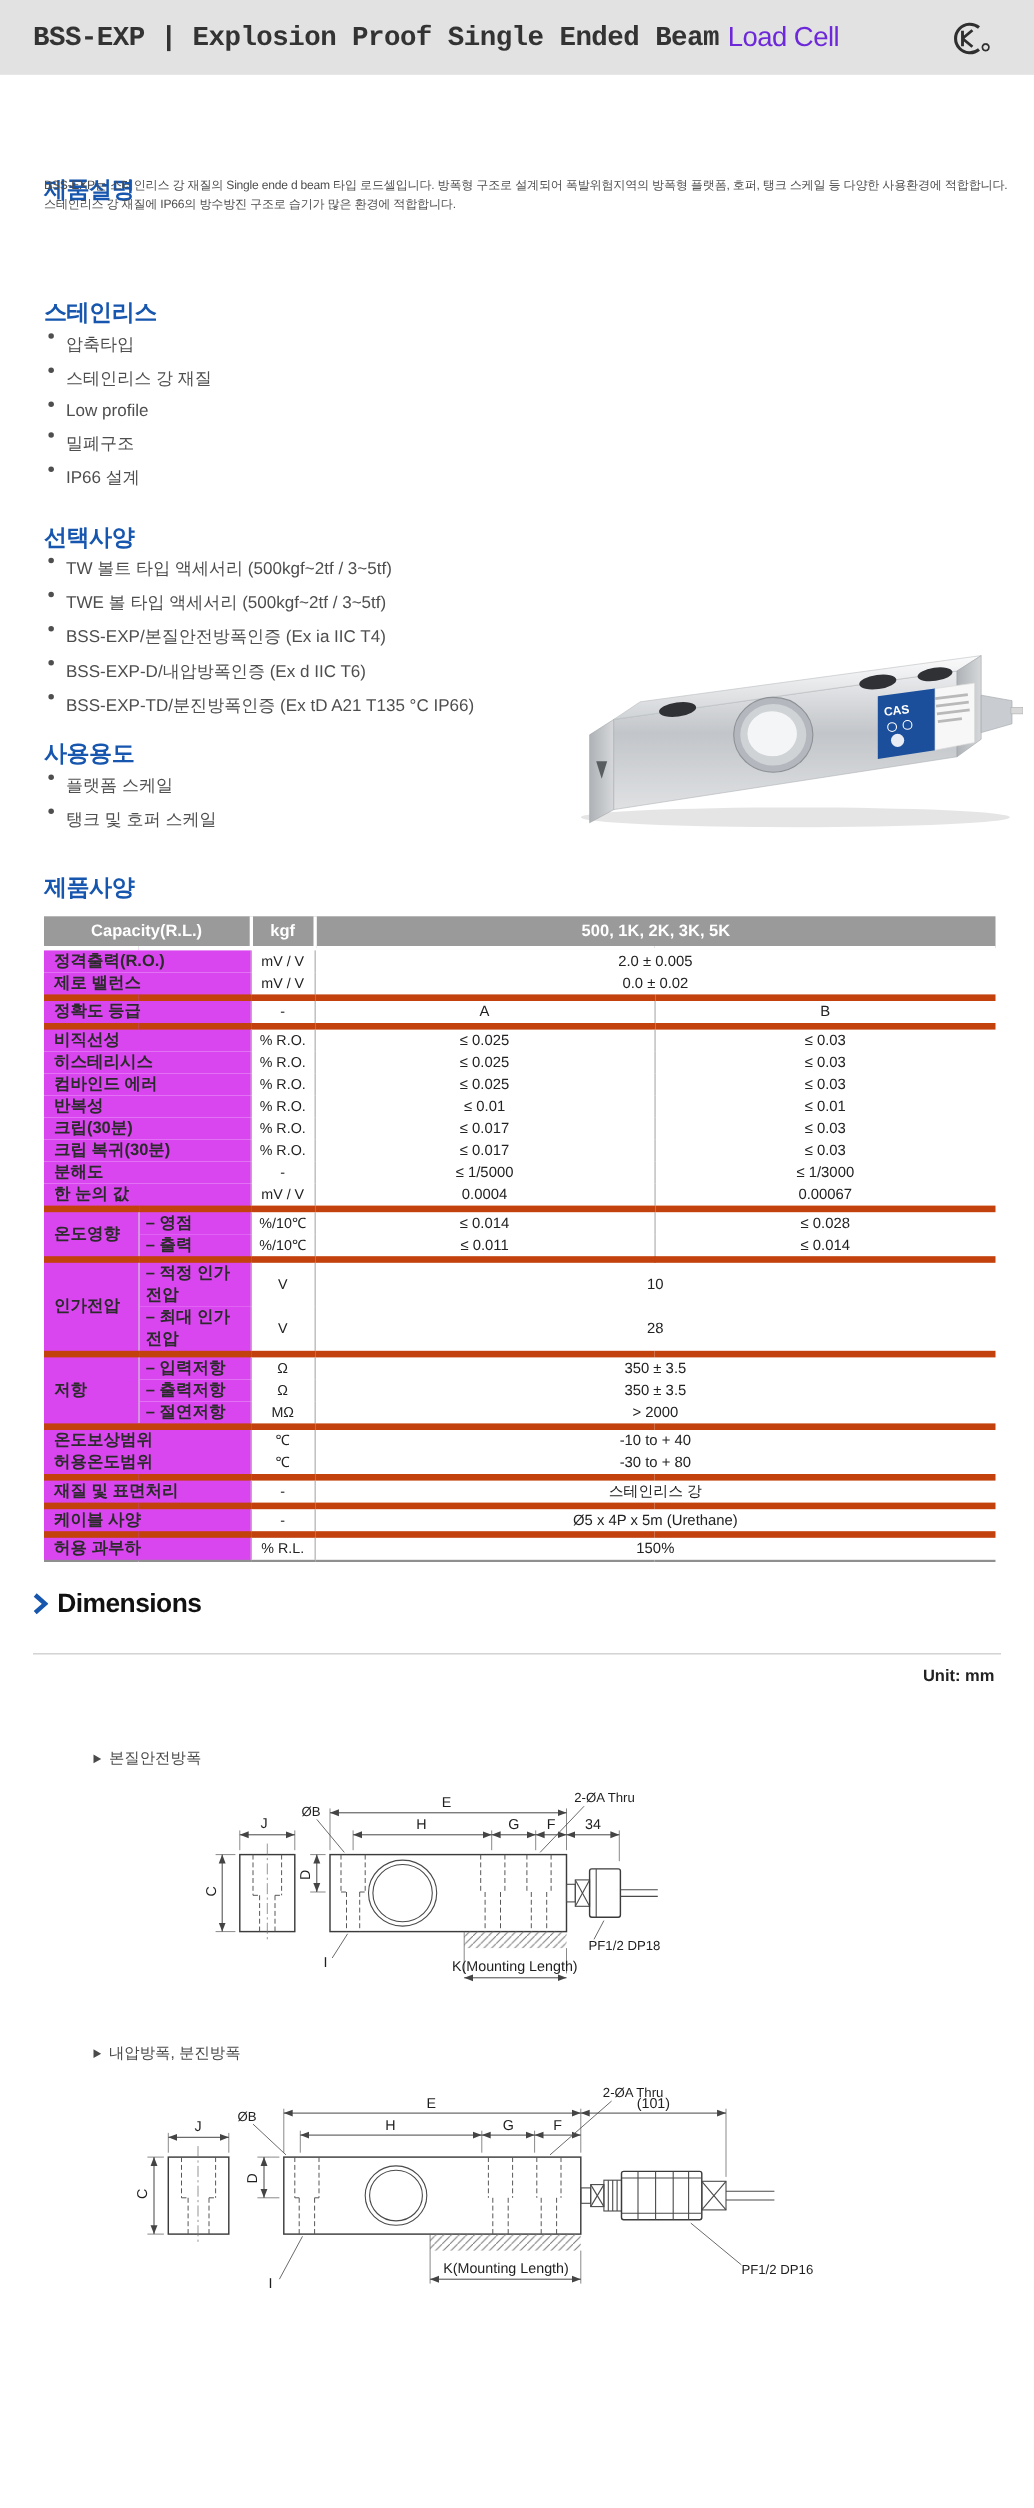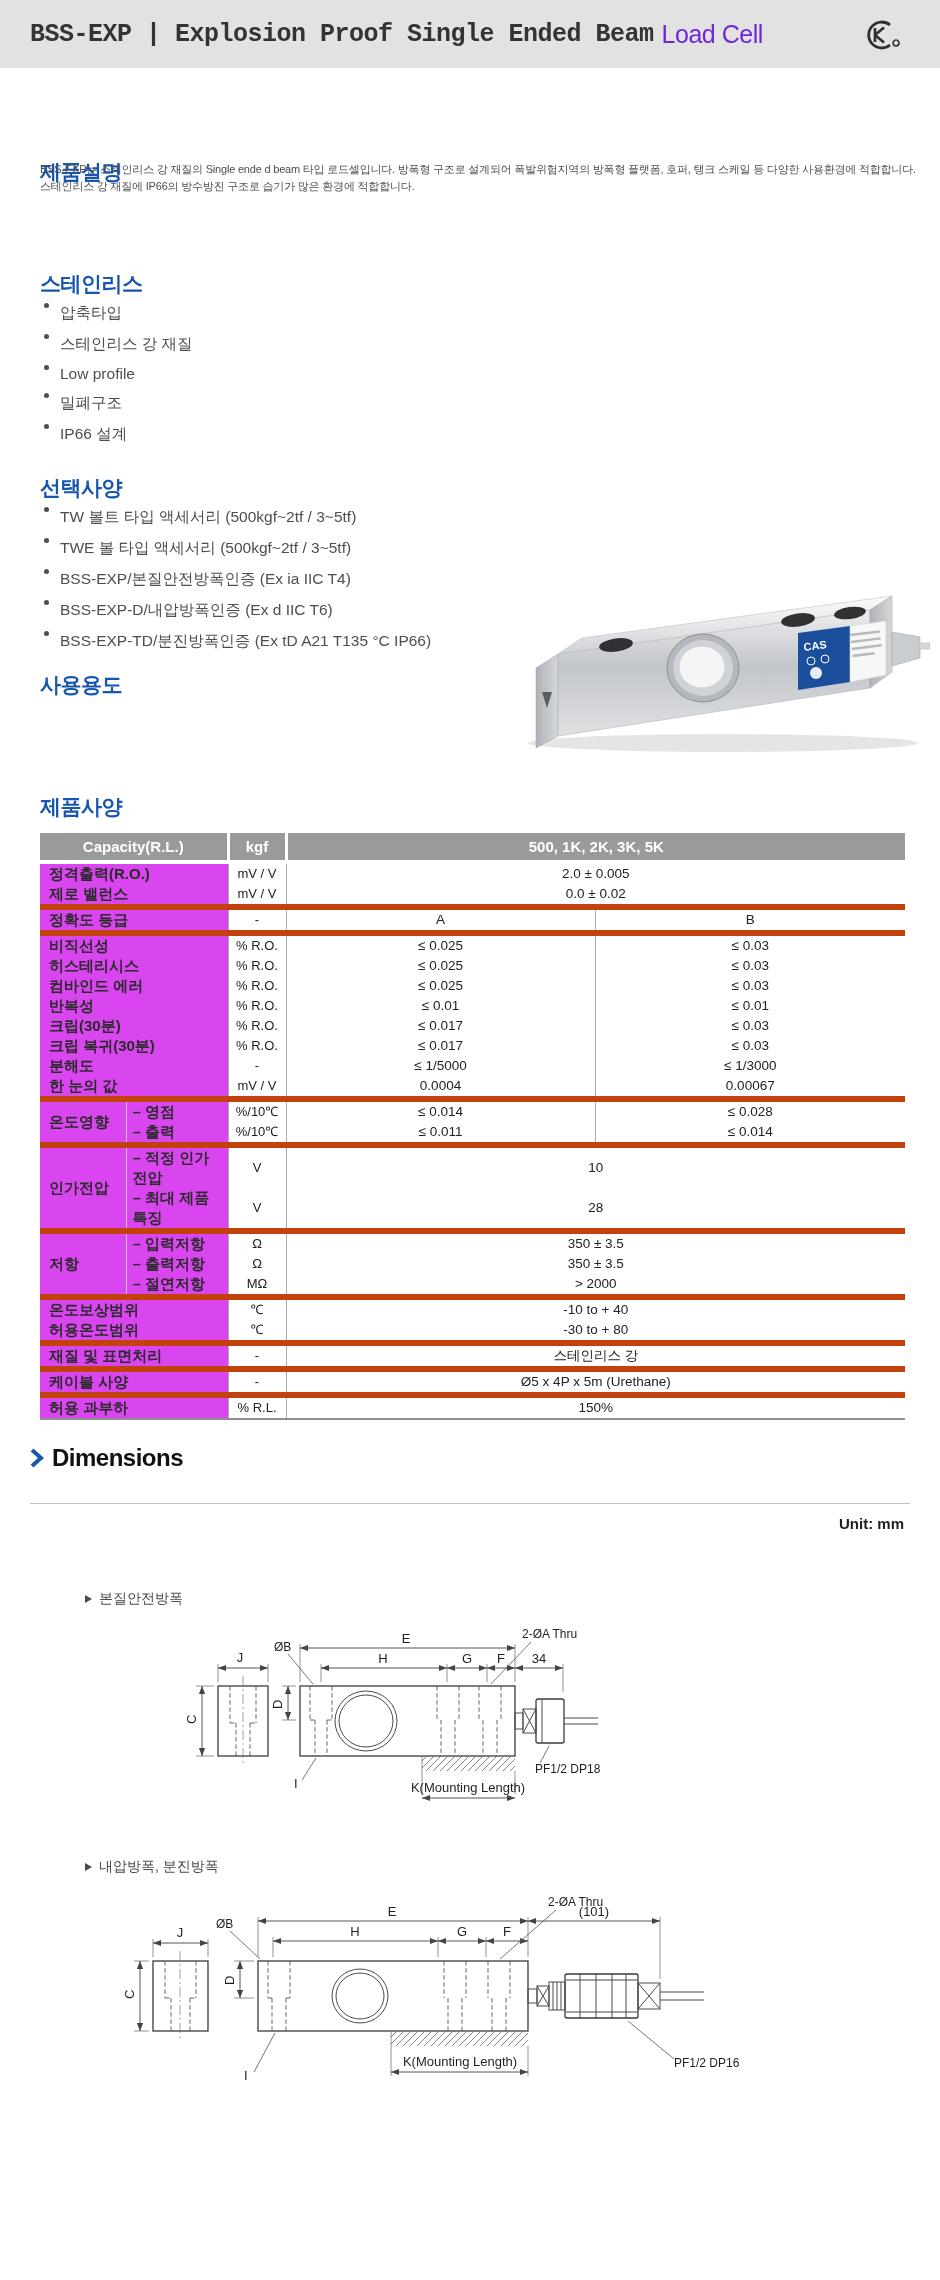--- a/index.html
+++ b/index.html
@@ -130,20 +130,30 @@
         <span class="dot"></span>
         <span>BSS-EXP-D/내압방폭인증 (Ex d IIC T6)</span>
       </li>
     <li>
         <span class="dot"></span>
         <span>BSS-EXP-TD/분진방폭인증 (Ex tD A21 T135 °C IP66)</span>
       </li>
   </ul>
 
   <div class="sec-title" style="top:671px;">사용용도</div>
+  <ul class="blist" style="top:704px;">
+    <li>
+        <span class="dot"></span>
+        <span>플랫폼 스케일</span>
+      </li>
+    <li>
+        <span class="dot"></span>
+        <span>탱크 및 호퍼 스케일</span>
+      </li>
+  </ul>
 
   <div class="photo">
     <svg width="432" height="220" viewBox="0 0 432 220">
       <defs>
         <linearGradient id="pgF" x1="0" y1="0" x2="0" y2="1">
           <stop offset="0" stop-color="#eceDEF"></stop>
             <stop offset="0.45" stop-color="#c2c5c9"></stop>
             <stop offset="1" stop-color="#dfe1e3"></stop>
         </linearGradient>
         <linearGradient id="pgT" x1="0" y1="0" x2="0" y2="1">
@@ -283,21 +293,21 @@
         <td class="va">≤ 0.011</td>
         <td class="vb">≤ 0.014</td>
       </tr>
       <tr class="sep">
         <td class="glab" rowspan="2">인가전압</td>
         <td class="slab">– 적정 인가전압</td>
         <td class="unit">V</td>
         <td colspan="2" class="val">10</td>
       </tr>
       <tr>
-        <td class="slab">– 최대 제품특징</td>
+        <td class="slab">– 최대 인가전압</td>
         <td class="unit">V</td>
         <td colspan="2" class="val">28</td>
       </tr>
       <tr class="sep">
         <td class="glab" rowspan="3">저항</td>
         <td class="slab">– 입력저항</td>
         <td class="unit">Ω</td>
         <td colspan="2" class="val">350 ± 3.5</td>
       </tr>
       <tr>

